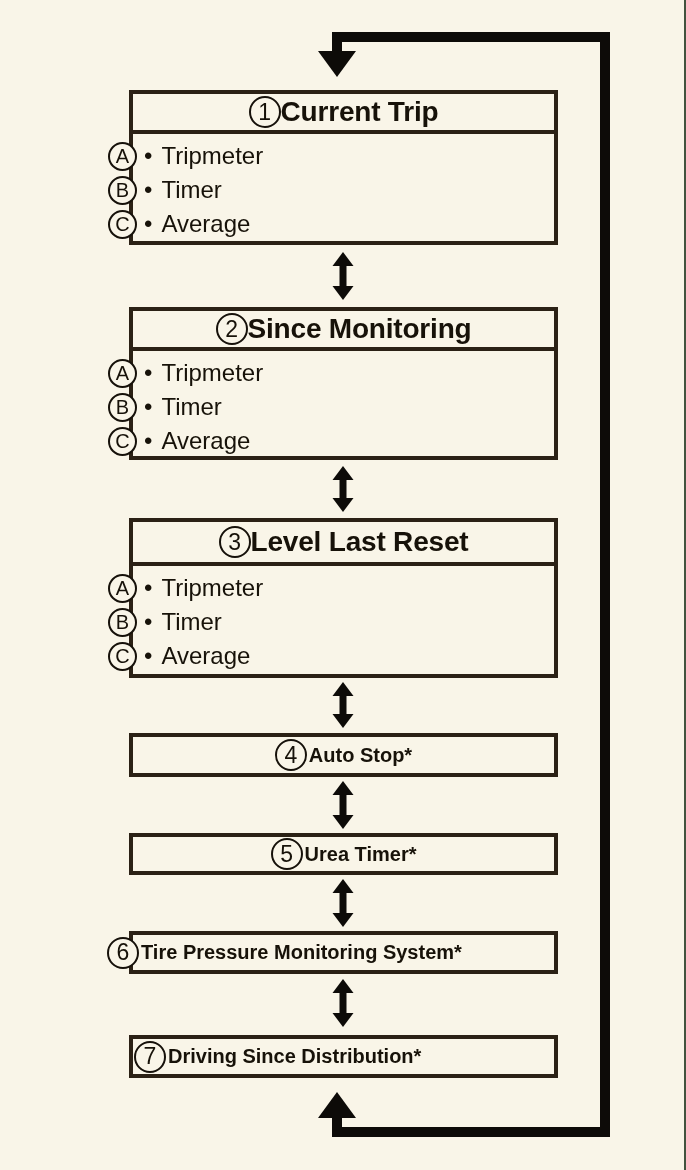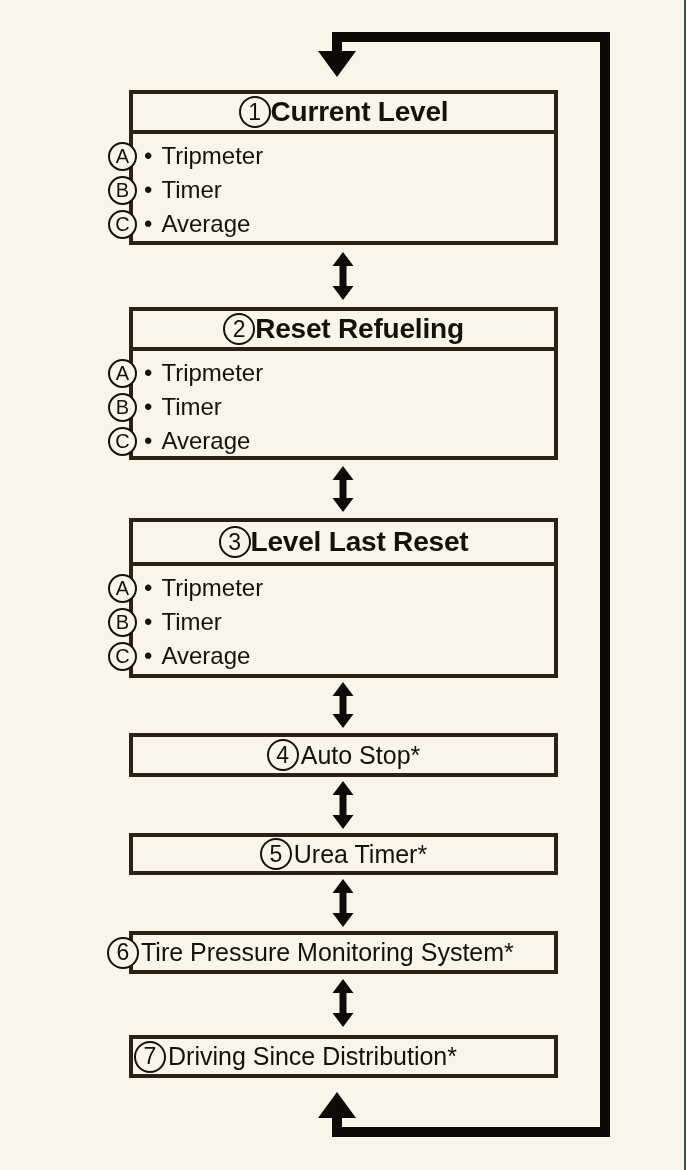--- a/index.html
+++ b/index.html
@@ -65,21 +65,21 @@
     font-size: 20px; line-height: 1;
     flex: 0 0 auto;
     margin-left: -25px;
     position: relative; z-index: 2;
   }
   .bullet { margin-left: 7px; font-size: 24px; }
   .item-label { margin-left: 9px; font-size: 24px; white-space: nowrap; }
   .single {
     display: flex; align-items: center; justify-content: center;
   }
-  .single-label { font-size: 25px; margin-left: 2px; white-space: nowrap; }
+  .single-label { font-size: 20px; margin-left: 2px; white-space: nowrap; font-weight: bold; }
   
   #box-1 { top: 90px;  height: 155px; }
   #box-2 { top: 307px; height: 153px; }
   #box-3 { top: 518px; height: 160px; }
   #box-3 .box-header { height: 44px; }
   #box-4 { top: 733px; height: 44px; }
   #box-5 { top: 833px; height: 42px; }
   #box-6 { top: 931px; height: 43px; justify-content: flex-start; }
   #box-6 .num-circle { margin-left: -26px; }
   #box-7 { top: 1035px; height: 43px; justify-content: flex-start; padding-left: 1px; }
@@ -123,21 +123,21 @@
     <g fill="#0d0b08">
       <path d="M343 979 l10.5 14 h-21 Z"></path>
         <rect x="339.5" y="992" width="7" height="22"></rect>
         <path d="M343 1027 l10.5 -14 h-21 Z"></path>
     </g>
   </svg>
 
   <div class="menu-box" id="box-1">
     <div class="box-header">
       <span class="num-circle">1</span>
-      <span class="box-title">Current Level</span>
+      <span class="box-title">Current Trip</span>
     </div>
     <div class="box-body">
       <div class="item-row">
         <span class="key-circle">A</span>
         <span class="bullet">•</span>
         <span class="item-label">Tripmeter</span>
       </div>
       <div class="item-row">
         <span class="key-circle">B</span>
         <span class="bullet">•</span>
@@ -147,21 +147,21 @@
         <span class="key-circle">C</span>
         <span class="bullet">•</span>
         <span class="item-label">Average</span>
       </div>
     </div>
   </div>
 
   <div class="menu-box" id="box-2">
     <div class="box-header">
       <span class="num-circle">2</span>
-      <span class="box-title">Reset Refueling</span>
+      <span class="box-title">Since Monitoring</span>
     </div>
     <div class="box-body">
       <div class="item-row">
         <span class="key-circle">A</span>
         <span class="bullet">•</span>
         <span class="item-label">Tripmeter</span>
       </div>
       <div class="item-row">
         <span class="key-circle">B</span>
         <span class="bullet">•</span>

